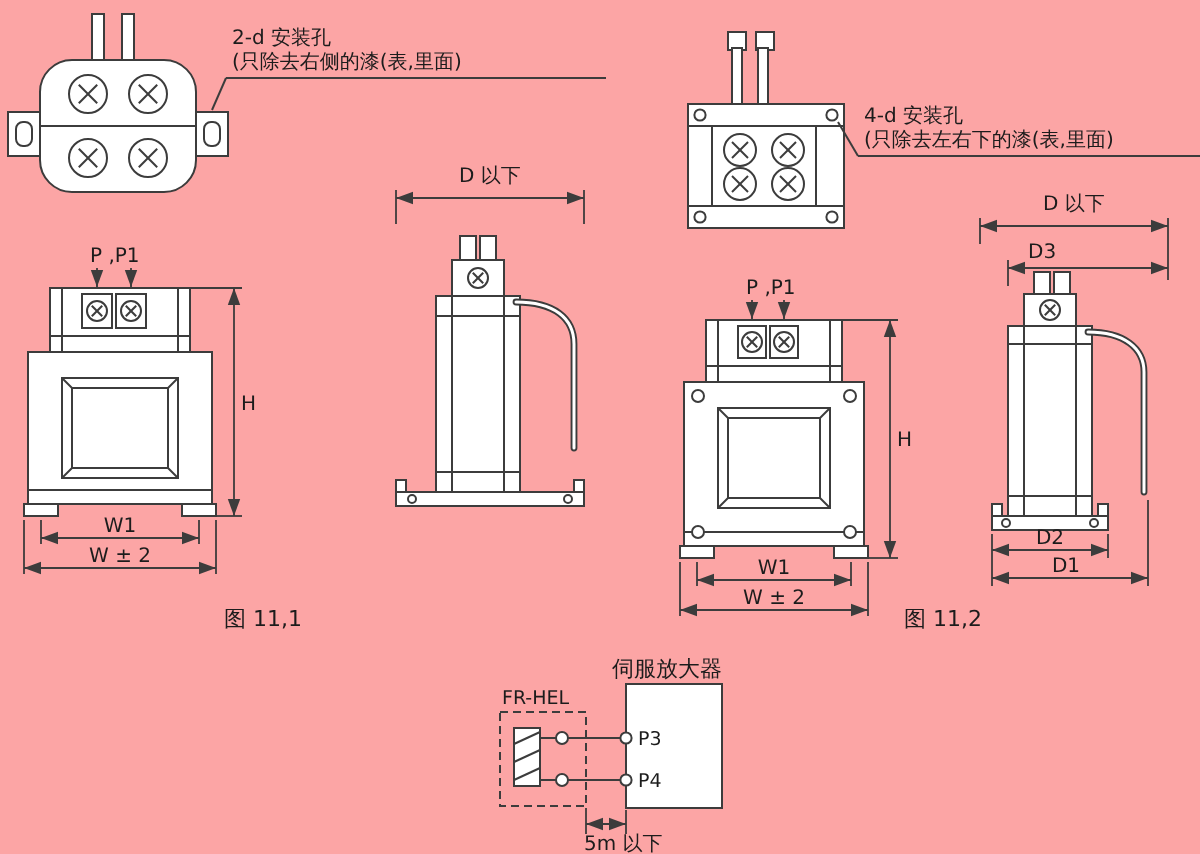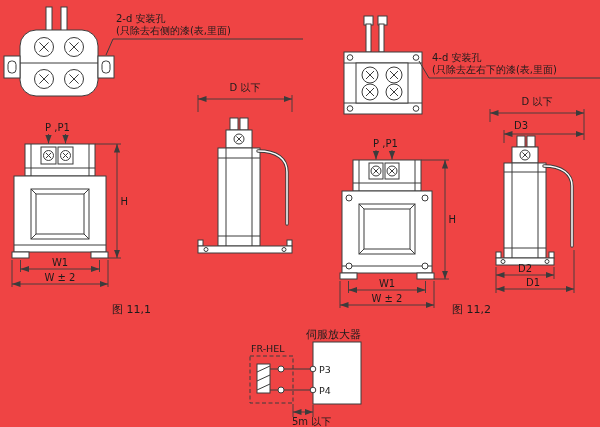--- a/index.html
+++ b/index.html
@@ -1,16 +1,16 @@
 <!DOCTYPE html>
 <html><head>
 <meta charset="utf-8">
 <style>
   html,body{margin:0;padding:0;background:#fff;}
-  .page{width:600px;height:427px;background:#ef4444;position:relative;overflow:hidden;}
+  .page{width:600px;height:427px;background:#fca5a5;position:relative;overflow:hidden;}
   svg{display:block;}
   svg text{font-family:"DejaVu Sans","Liberation Sans",sans-serif;fill:#1c1c1c;}
   .t9{font-size:9.5px;}
   .t10{font-size:10px;}
   .t11{font-size:11px;}
   .ln{stroke:#3c3c3c;stroke-width:1;fill:none;}
   .lnw{stroke:#3c3c3c;stroke-width:1;fill:#fff;}
   .dim{stroke:#3c3c3c;stroke-width:0.9;fill:none;}
   .cableA{stroke:#3c3c3c;stroke-width:3.4;fill:none;stroke-linecap:round;}
   .cableB{stroke:#fff;stroke-width:1.5;fill:none;stroke-linecap:round;}

